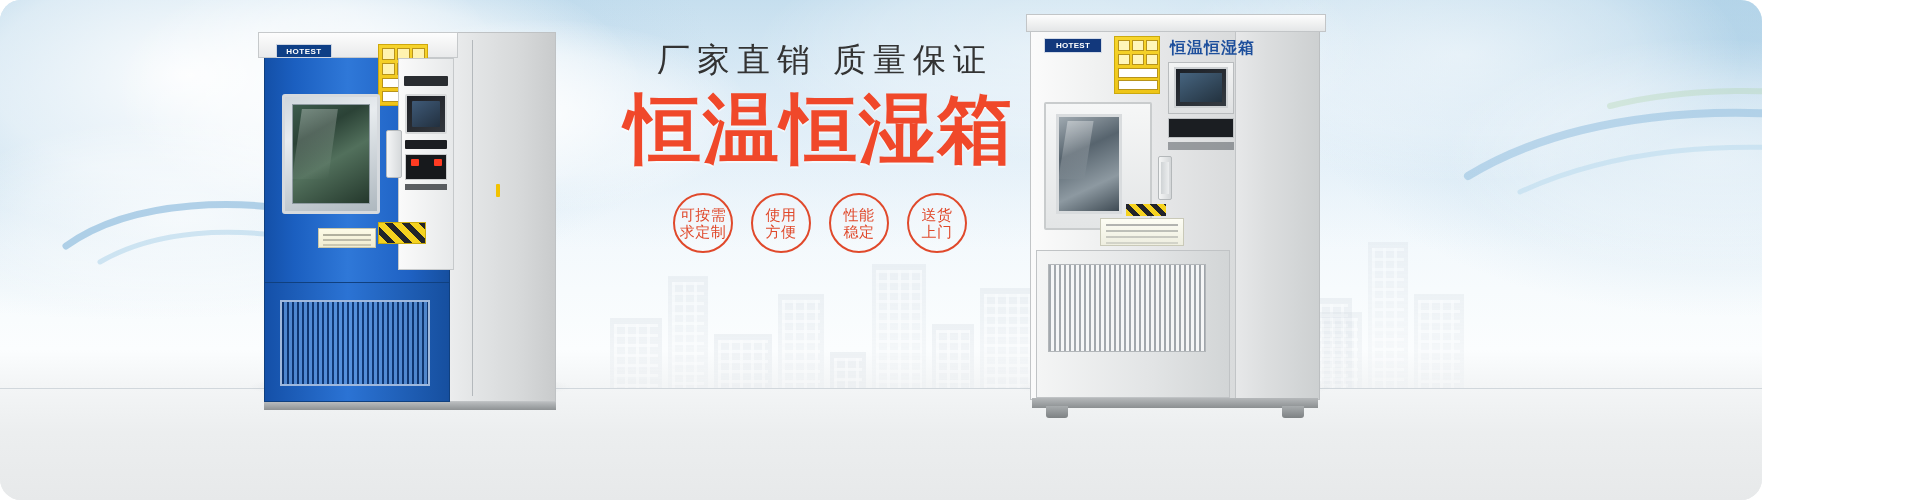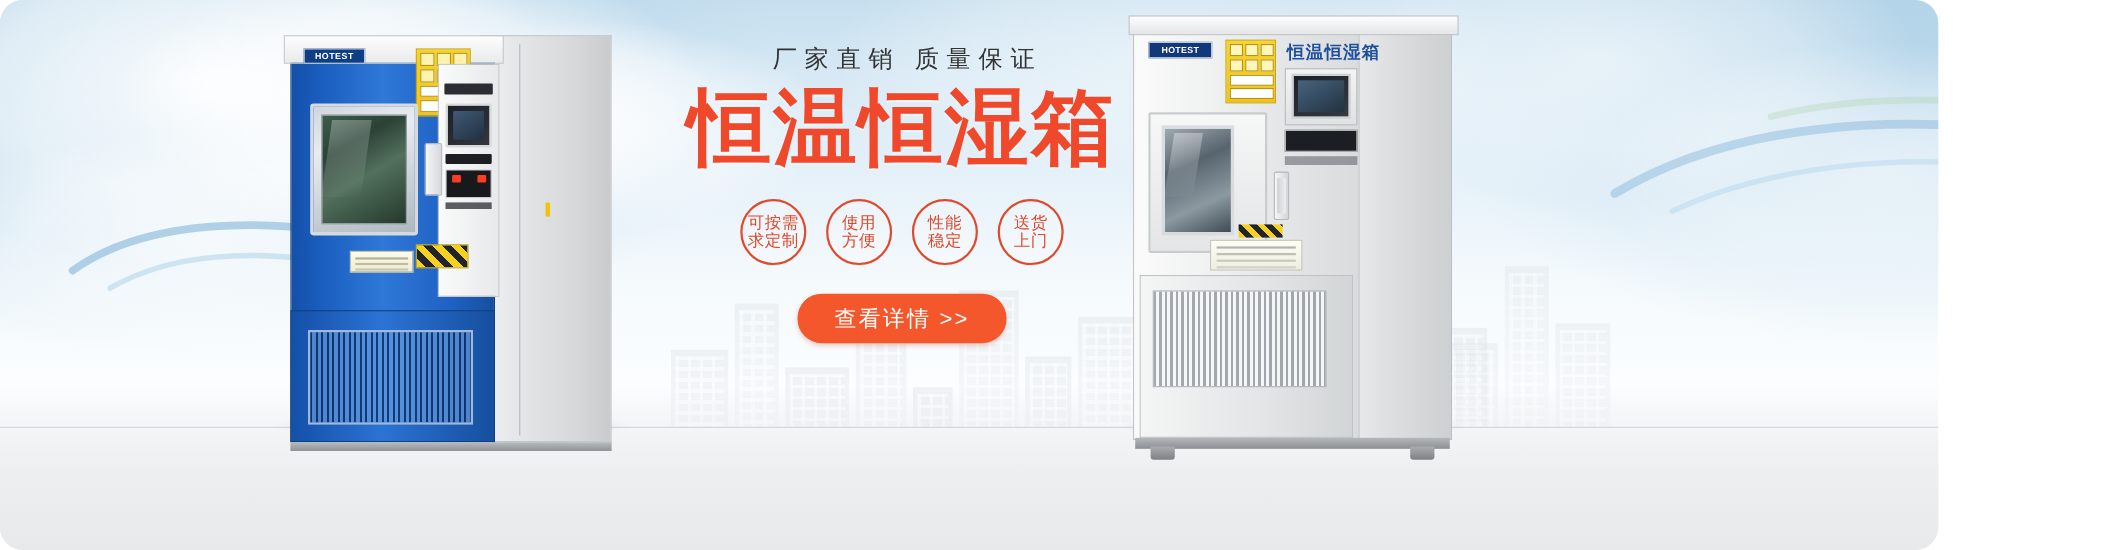--- a/index.html
+++ b/index.html
@@ -103,21 +103,21 @@
 
   
   .copy{
     position:absolute;
     left:560px; top:42px;
     width:520px;
     text-align:center;
     z-index:40;
   }
   .eyebrow{
-    font-size:22px;
+    font-size:33px;
     letter-spacing:7px;
     color:#333333;
     font-weight:400;
     line-height:1.1;
     white-space:nowrap;
     margin-left:10px;
   }
   .headline{
     margin-top:8px;
     font-size:76px;
@@ -649,16 +649,15 @@
       <div class="badge">
         <span>性能</span>
         <span>稳定</span>
       </div>
       <div class="badge">
         <span>送货</span>
         <span>上门</span>
       </div>
     </div>
 
-    <div class="cta">查看详情 &gt;&gt;</div>
   </div>
 
 </div>
 
 </body></html>

